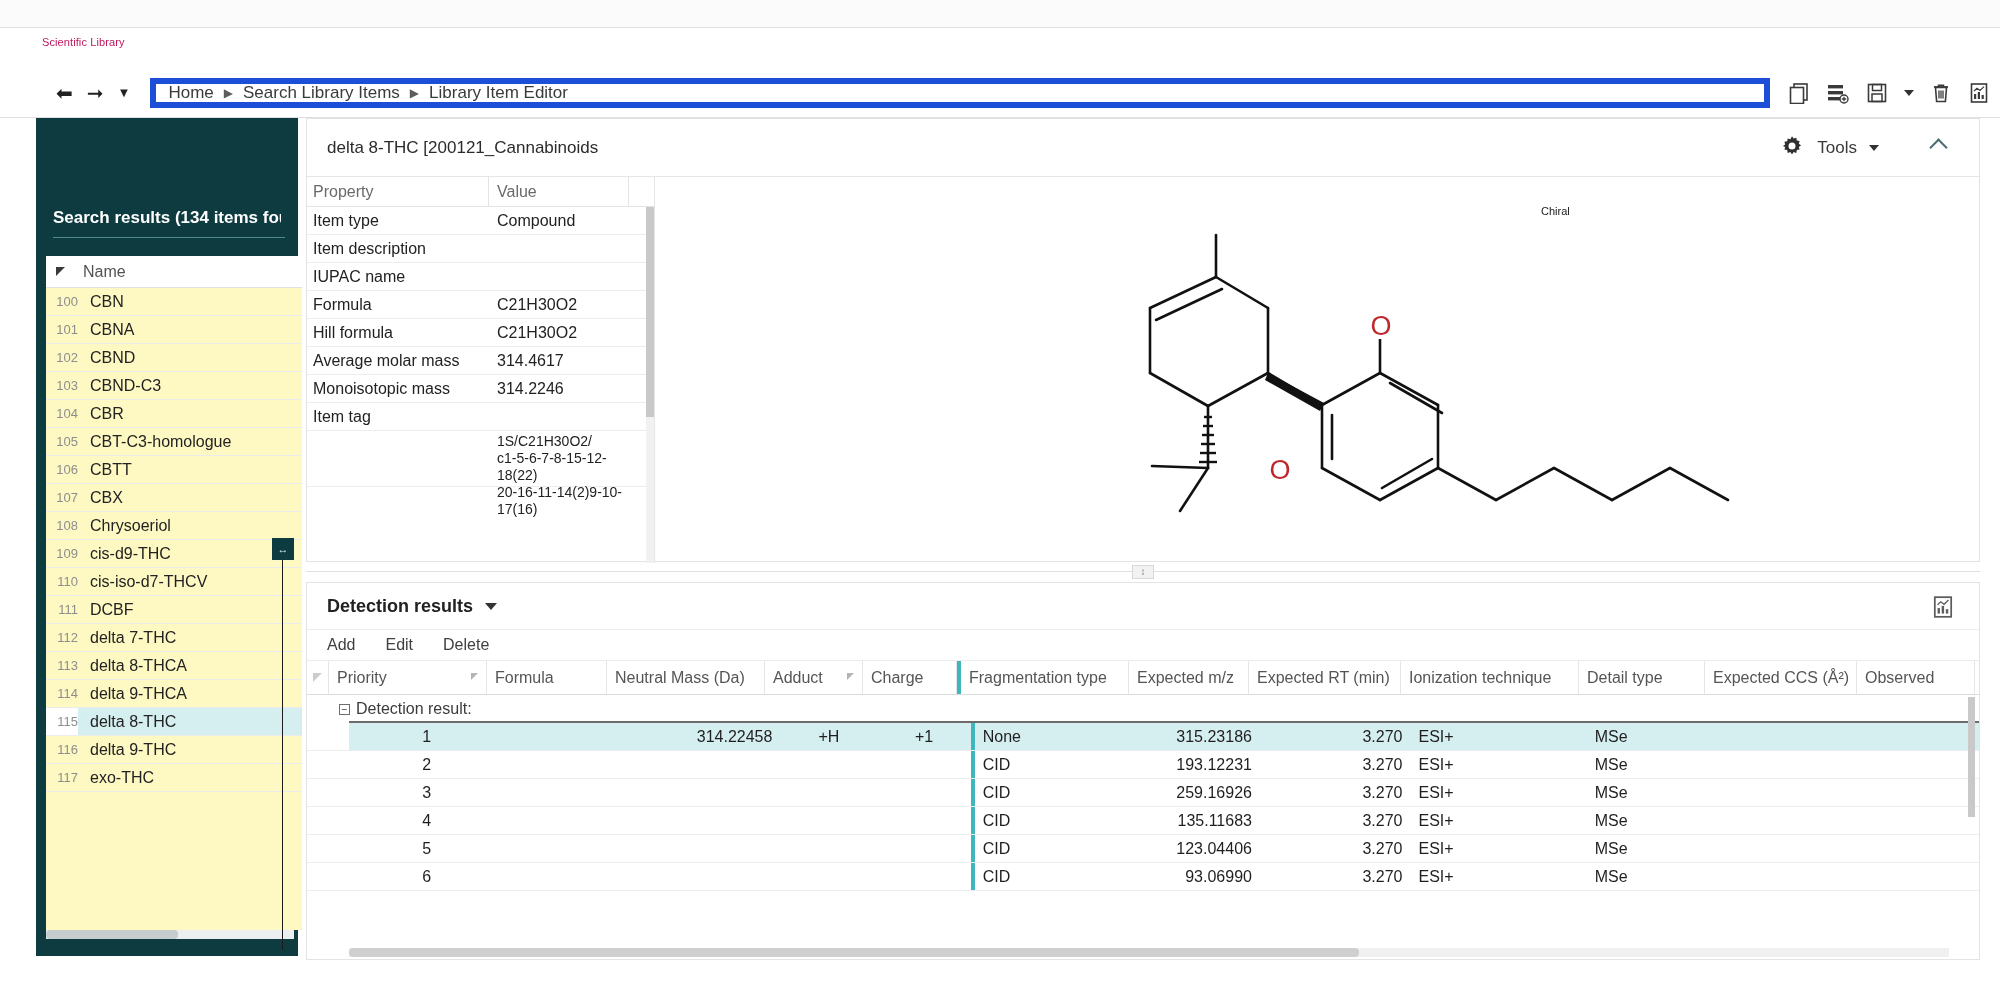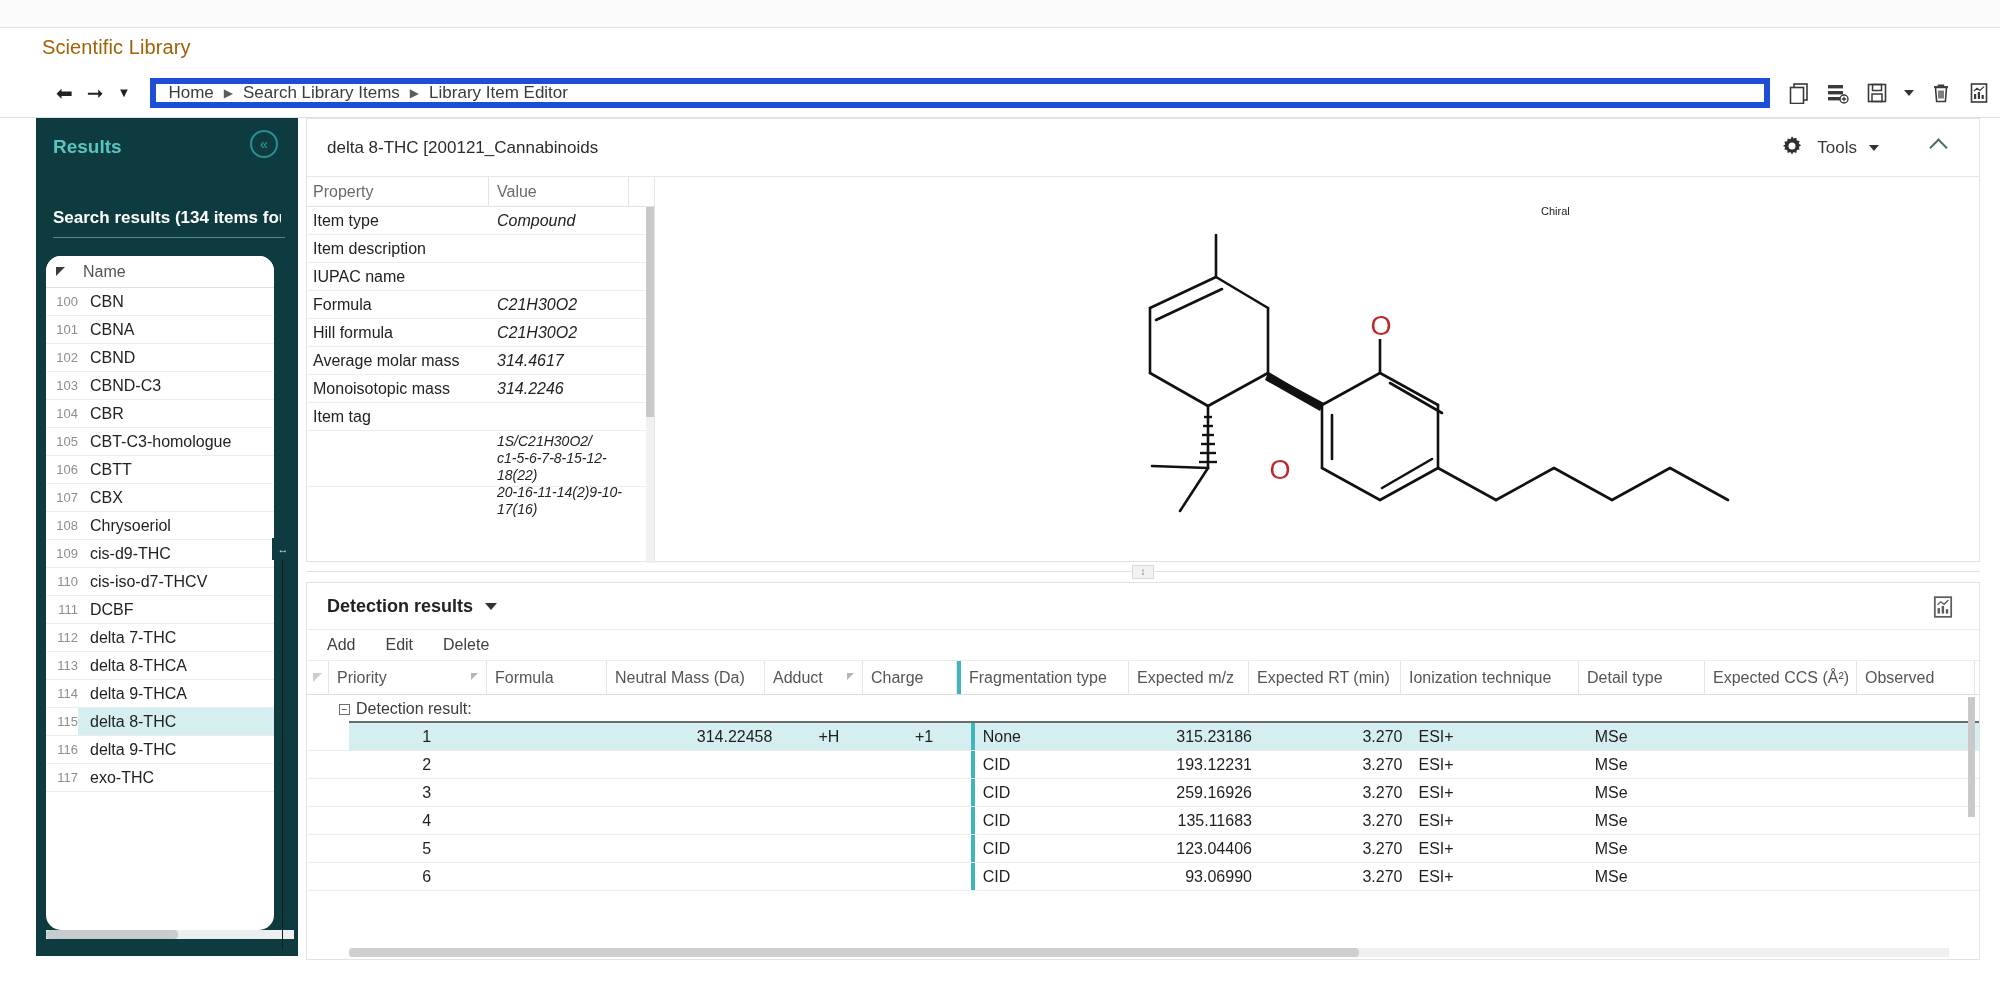--- a/index.html
+++ b/index.html
@@ -12,21 +12,21 @@
   }
   
   #app { position: relative; width: 2000px; height: 1002px; background: #fff; }
 
   .topstrip {
     position: absolute; left: 0; top: 0; width: 2000px; height: 28px;
     background: #fbfbfb; border-bottom: 1px solid #e2e2e2;
   }
   .appname {
     position: absolute; left: 42px; top: 36px;
-    font-size: 20px; color: #a16207; letter-spacing: .1px;
+    font-size: 11px; color: #be185d; letter-spacing: .1px;
   }
 
   
   .navbar {
     position: absolute; left: 0; top: 68px; width: 2000px; height: 50px;
     background: #ffffff; border-bottom: 1px solid #dfdfdf;
     display: flex; align-items: center;
   }
   .navarrows { display: flex; align-items: center; gap: 14px; margin-left: 56px; color: #222; }
   .navarrows span { font-size: 20px; line-height: 1; cursor: pointer; }
@@ -62,22 +62,22 @@
   }
   .search-results-label {
     position: absolute; left: 17px; top: 90px; width: 228px;
     color: #ffffff; font-size: 17px; font-weight: bold;
     white-space: nowrap; overflow: hidden;
   }
   .search-underline {
     position: absolute; left: 17px; top: 119px; width: 232px; height: 1px; background: #4d8b8d;
   }
   .grid-wrap {
-    position: absolute; left: 10px; top: 138px; width: 228px; height: 674px;
-    background: #ffffff; overflow: hidden; border-radius: 15px;
+    position: absolute; left: 10px; top: 138px; width: 256px; height: 674px;
+    background: #fef9c3; overflow: hidden;
   }
   .grid-head {
     display: flex; align-items: center; height: 32px;
     border-bottom: 1px solid #e0e0e0; background: #fff;
   }
   .sort-caret {
     width: 0; height: 0; margin-left: 10px;
     border-left: 9px solid #3a3a3a; border-bottom: 9px solid transparent;
   }
   .grid-head .colname { margin-left: 18px; font-size: 16px; color: #535353; }
@@ -127,21 +127,21 @@
     position: absolute; left: 0; top: 58px; width: 348px; height: 386px;
     border-right: 1px solid #e6e6e6; overflow: hidden;
   }
   .prop-head { display: flex; height: 30px; border-bottom: 1px solid #e3e3e3; }
   .prop-head div { font-size: 16px; color: #6a6a6a; display: flex; align-items: center; }
   .ph-prop { width: 182px; padding-left: 6px; border-right: 1px solid #e3e3e3; }
   .ph-val { width: 140px; padding-left: 8px; border-right: 1px solid #e3e3e3; }
   .ph-x { flex: 1; }
   .prop-row { display: flex; height: 28px; border-bottom: 1px solid #ededed; font-size: 16px; color: #222; }
   .pr-k { width: 182px; padding-left: 6px; display: flex; align-items: center; }
-  .pr-v { width: 140px; padding-left: 8px; display: flex; align-items: center; font-style: italic; }
+  .pr-v { width: 140px; padding-left: 8px; display: flex; align-items: center; }
   .prop-row.multi { height: 56px; align-items: flex-start; }
   .prop-row.multi .pr-v { align-items: flex-start; padding-top: 2px; line-height: 17px; display: block; }
   .prop-vscroll {
     position: absolute; right: 0; top: 30px; width: 8px; height: 356px; background: #f1f1f1;
   }
   .prop-vscroll i { display: block; width: 8px; height: 210px; background: #c9c9c9; }
 
   .structure-pane {
     position: absolute; left: 349px; top: 58px; right: 0; bottom: 0; background: #fff;
     overflow: hidden;
@@ -277,24 +277,20 @@
           <path d="M6 9 L9 6.2 L12 8.5 L16 4.6" fill="none" stroke="#3a3a3a" stroke-width="1.2"></path>
           <rect x="6" y="12" width="2.2" height="5" fill="#3a3a3a"></rect>
           <rect x="9.8" y="10" width="2.2" height="7" fill="#3a3a3a"></rect>
           <rect x="13.6" y="13" width="2.2" height="4" fill="#3a3a3a"></rect>
         </svg>
       </span>
     </div>
   </div>
 
   <div class="results-panel">
-    <div class="results-head">
-      <div class="results-title">Results</div>
-      <div class="collapse-btn">«</div>
-    </div>
     <div class="search-results-label">Search results (134 items fou...</div>
     <div class="search-underline"></div>
 
     <div class="grid-wrap">
       <div class="grid-head">
         <div class="sort-caret"></div>
         <div class="colname">Name</div>
       </div>
       <div id="results-rows">
           <div class="row">

